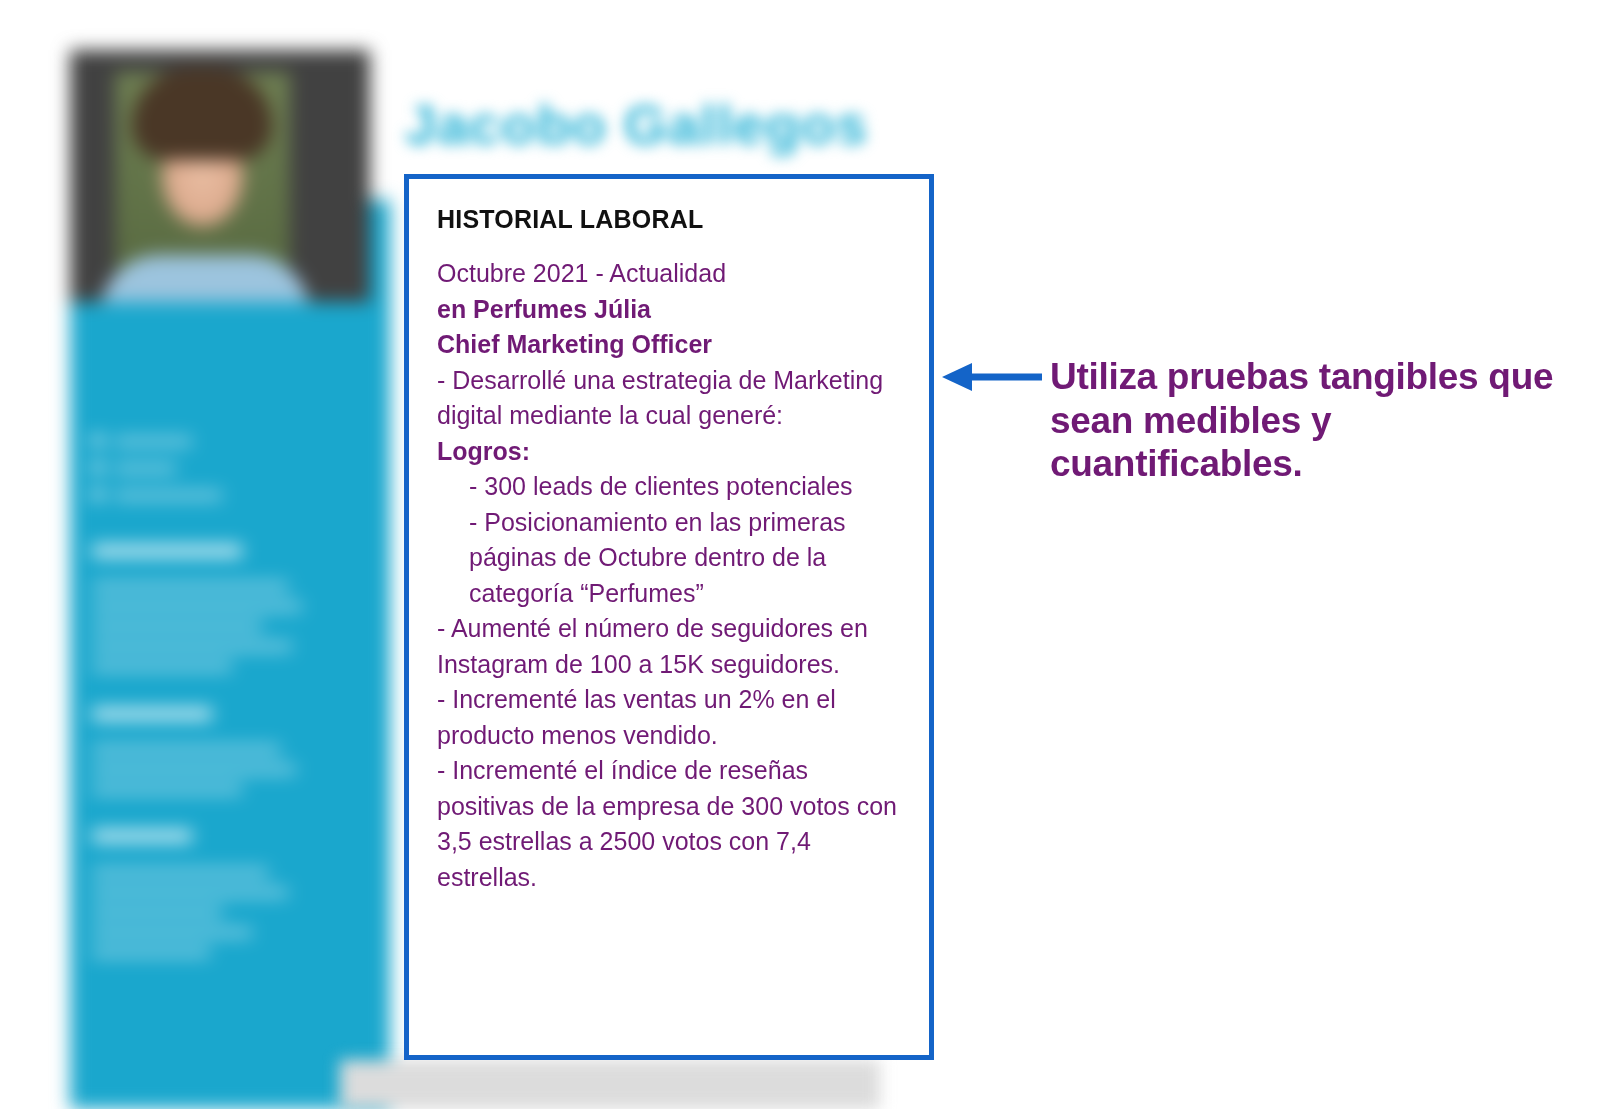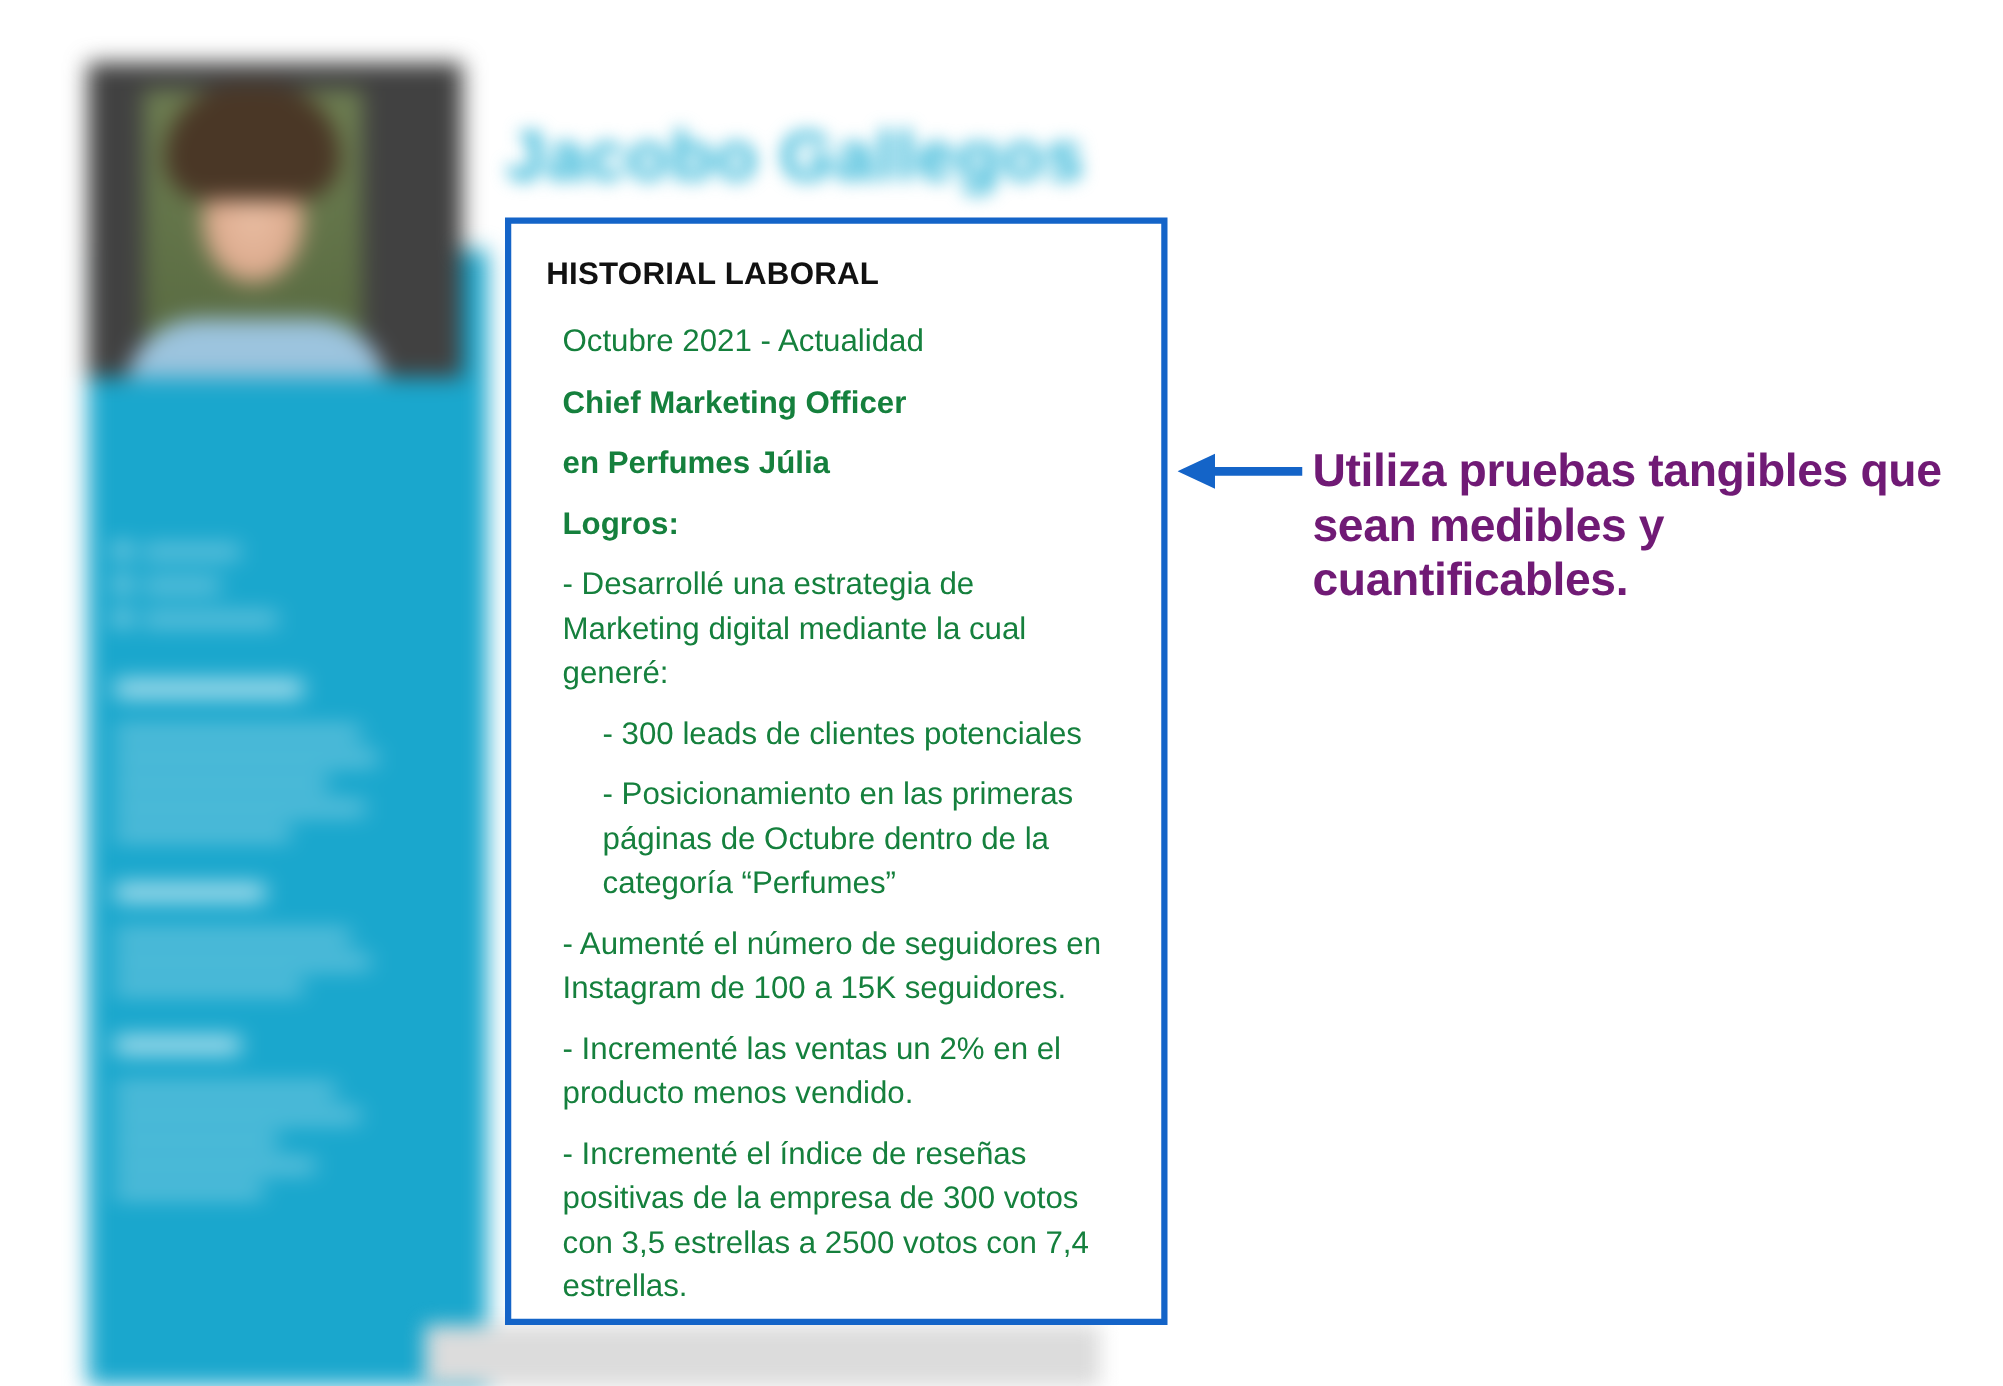--- a/index.html
+++ b/index.html
@@ -120,22 +120,22 @@
   #section-title {
     font-size: 25px;
     font-weight: bold;
     color: #111111;
     margin: 0 0 22px 0;
     letter-spacing: 0.2px;
   }
   .cv-text {
     font-size: 25px;
     line-height: 1.42;
-    color: #15803d;
-    margin: 13px;
+    color: #701a75;
+    margin: 0;
   }
   .cv-text.bold { font-weight: bold; }
   .cv-text.indent { padding-left: 32px; }
 
   
   #annotation-arrow {
     position: absolute;
     left: 942px;
     top: 362px;
     width: 100px;
@@ -191,25 +191,25 @@
   </div>
 </div>
 <div id="cv-bottom-strip"></div>
 
 <div id="cv-name">Jacobo Gallegos</div>
 
 <div id="highlight-box">
   <div id="section-title">HISTORIAL LABORAL</div>
 
   <p class="cv-text">Octubre 2021 - Actualidad</p>
+  <p class="cv-text bold">en Perfumes Júlia</p>
   <p class="cv-text bold">Chief Marketing Officer</p>
-  <p class="cv-text bold">en Perfumes Júlia</p>
+  <p class="cv-text">- Desarrollé una estrategia de Marketing digital mediante la cual generé:</p>
+
   <p class="cv-text bold">Logros:</p>
-
-  <p class="cv-text">- Desarrollé una estrategia de Marketing digital mediante la cual generé:</p>
   <p class="cv-text indent">- 300 leads de clientes potenciales</p>
   <p class="cv-text indent">- Posicionamiento en las primeras páginas de Octubre dentro de la categoría “Perfumes”</p>
   <p class="cv-text">- Aumenté el número de seguidores en Instagram de 100 a 15K seguidores.</p>
   <p class="cv-text">- Incrementé las ventas un 2% en el producto menos vendido.</p>
   <p class="cv-text">- Incrementé el índice de reseñas positivas de la empresa de 300 votos con 3,5 estrellas a 2500 votos con 7,4 estrellas.</p>
 </div>
 
 <svg id="annotation-arrow" viewBox="0 0 100 30">
   <line x1="26" y1="15" x2="100" y2="15" stroke="#1464c8" stroke-width="7"></line>
   <polygon points="0,15 30,1 30,29" fill="#1464c8"></polygon>

